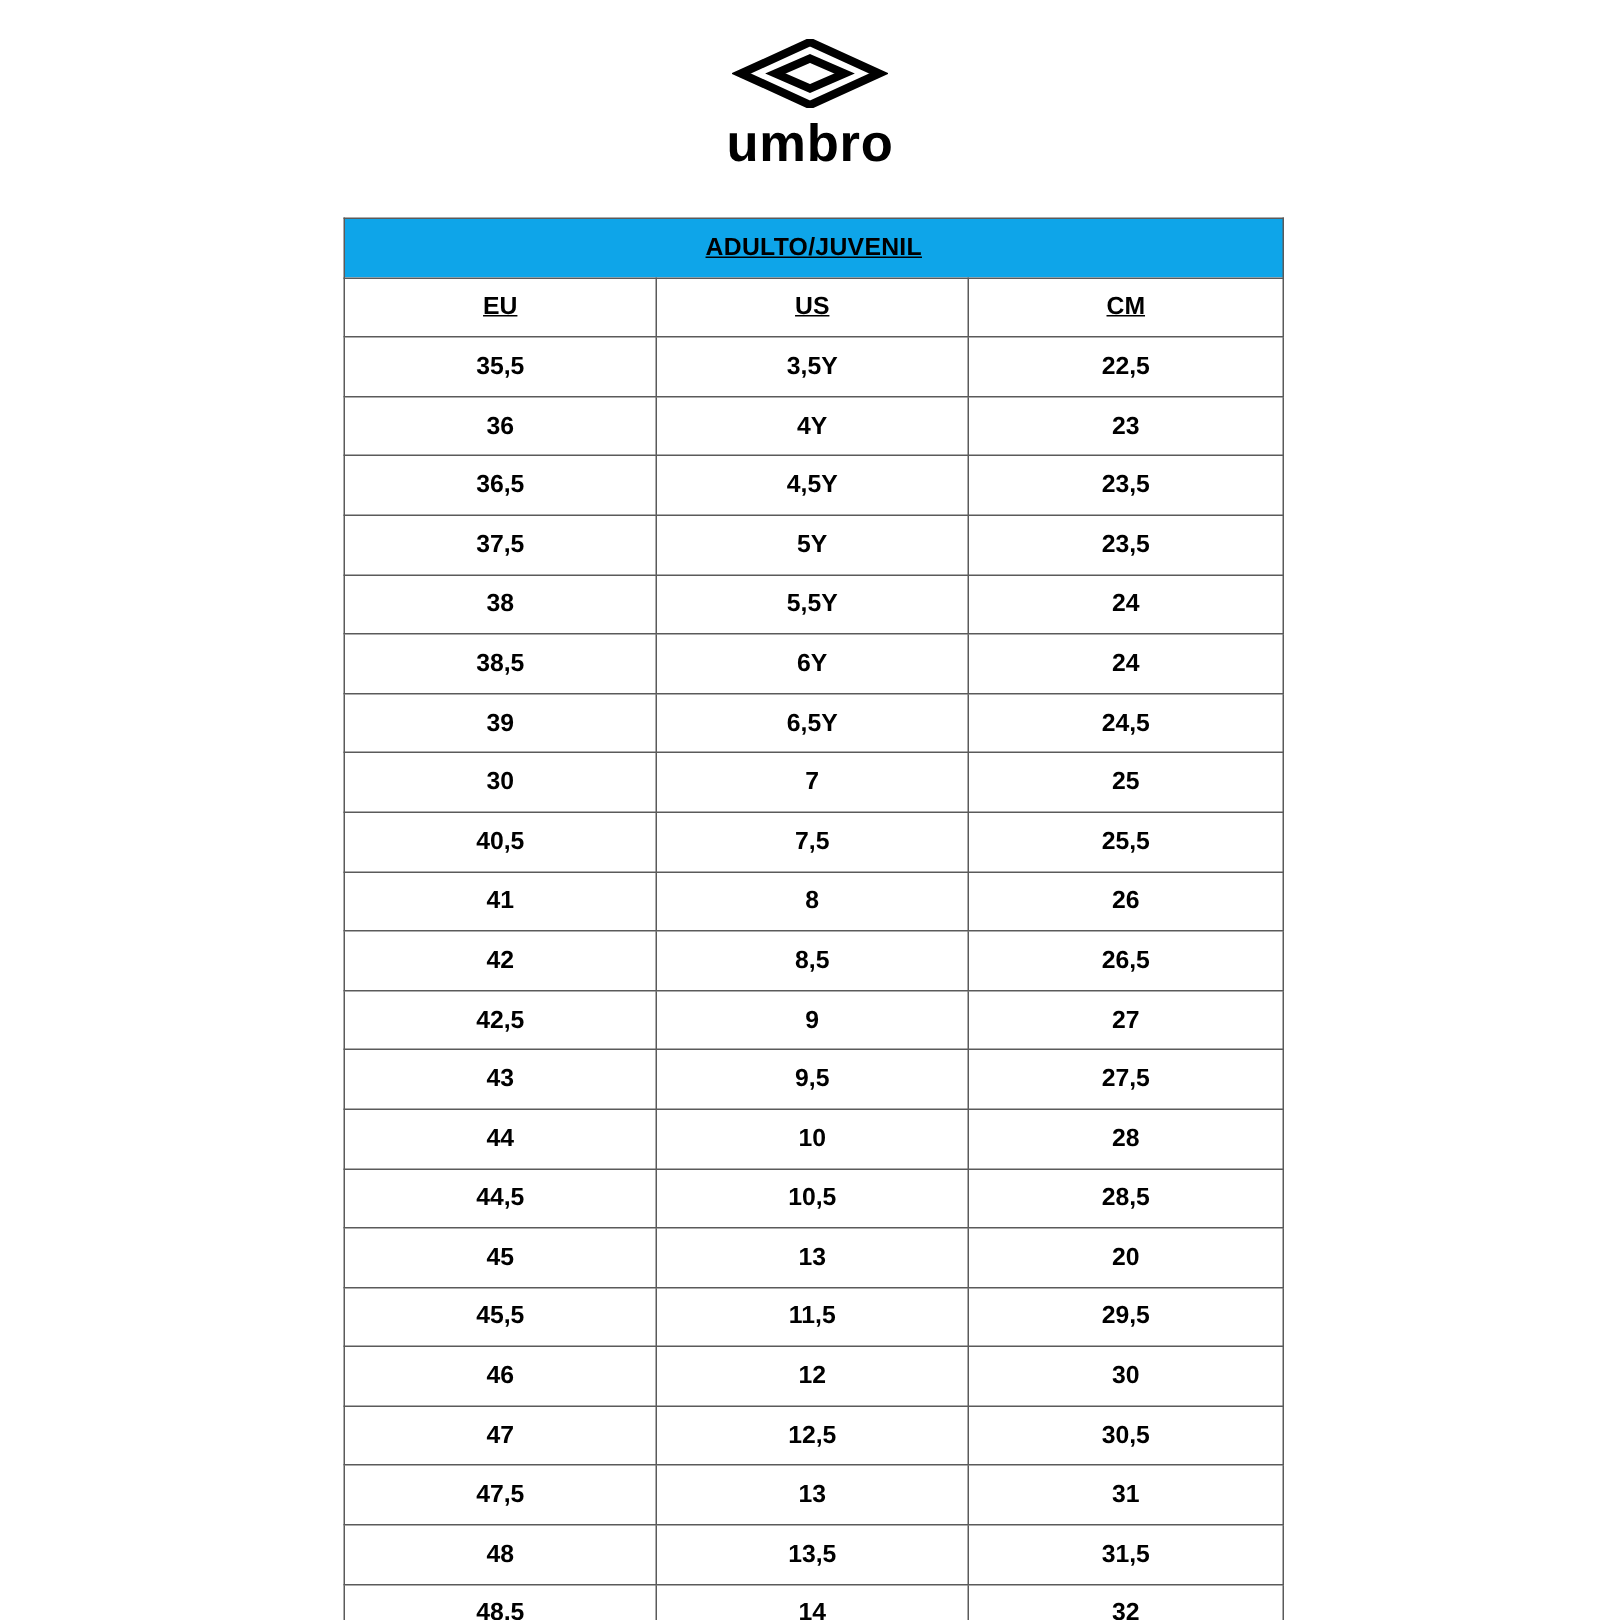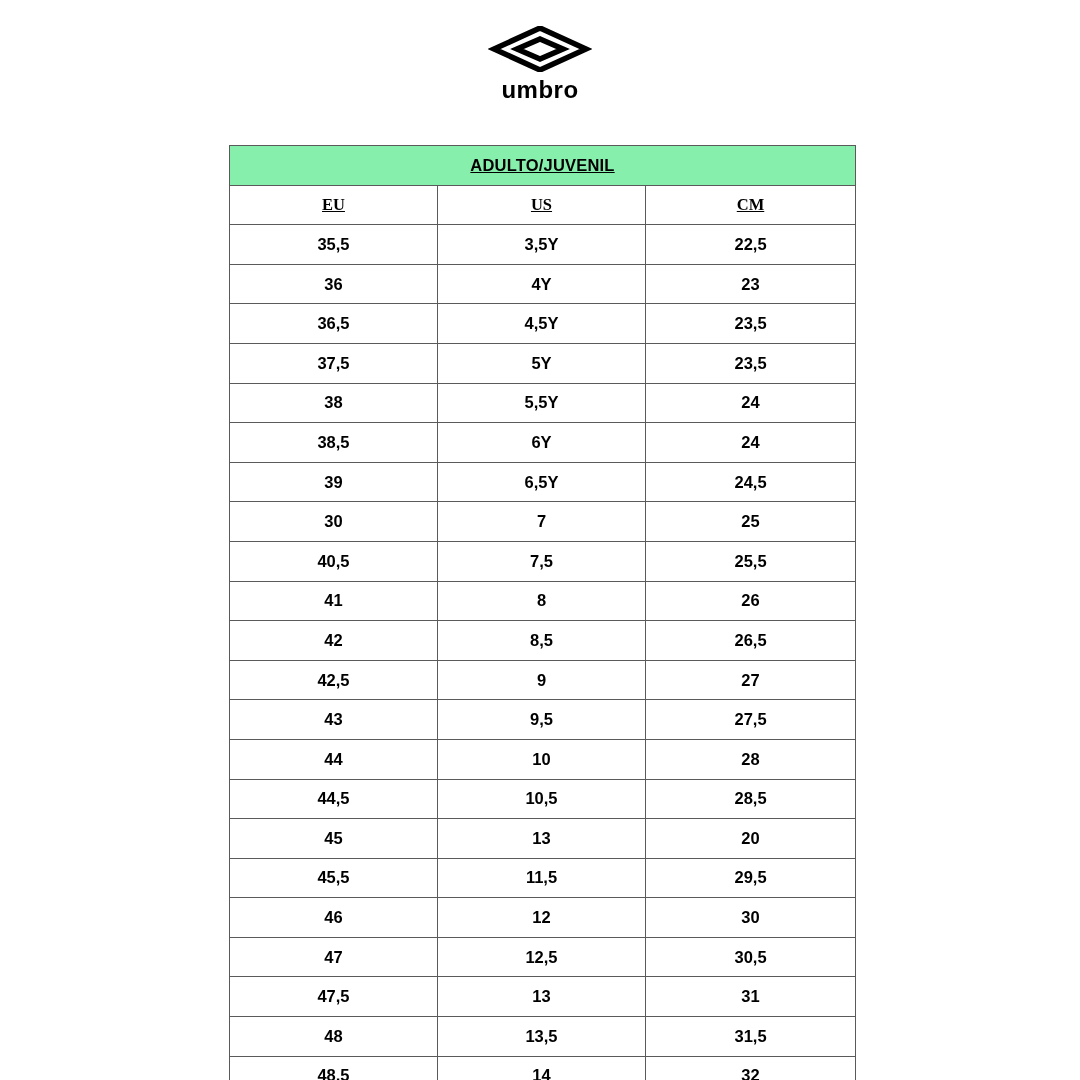--- a/index.html
+++ b/index.html
@@ -26,21 +26,21 @@
     display: flex;
     flex-direction: column;
     align-items: center;
   }
   .logo-mark {
     width: 104px;
     height: 46px;
     display: block;
   }
   .brand-name {
-    font-size: 24px;
+    font-size: 35px;
     font-weight: 700;
     letter-spacing: 0.5px;
     line-height: 1;
     margin-top: 6px;
     color: #000;
   }
   .table-wrap {
     position: absolute;
     left: 229px;
     top: 145px;
@@ -56,33 +56,32 @@
     border: 1px solid #5a5a5a;
     text-align: center;
     font-weight: 700;
     font-size: 16.5px;
     color: #000;
     padding: 0;
     height: 38.6px;
     vertical-align: middle;
   }
   .title-row th {
-    background: #86efac;
+    background: #0ea5e9;
     height: 40px;
     font-size: 17px;
   }
   .title-row th span {
     text-decoration: underline;
     letter-spacing: 0.2px;
   }
   .head-row td {
     background: #ffffff;
     height: 39px;
     font-size: 17px;
-    font-family: Liberation Serif, serif;
   }
   .head-row td span {
     text-decoration: underline;
   }
   col.c1 { width: 208px; }
   col.c2 { width: 208px; }
   col.c3 { width: 210px; }
 </style>
 </head>
 <body>

